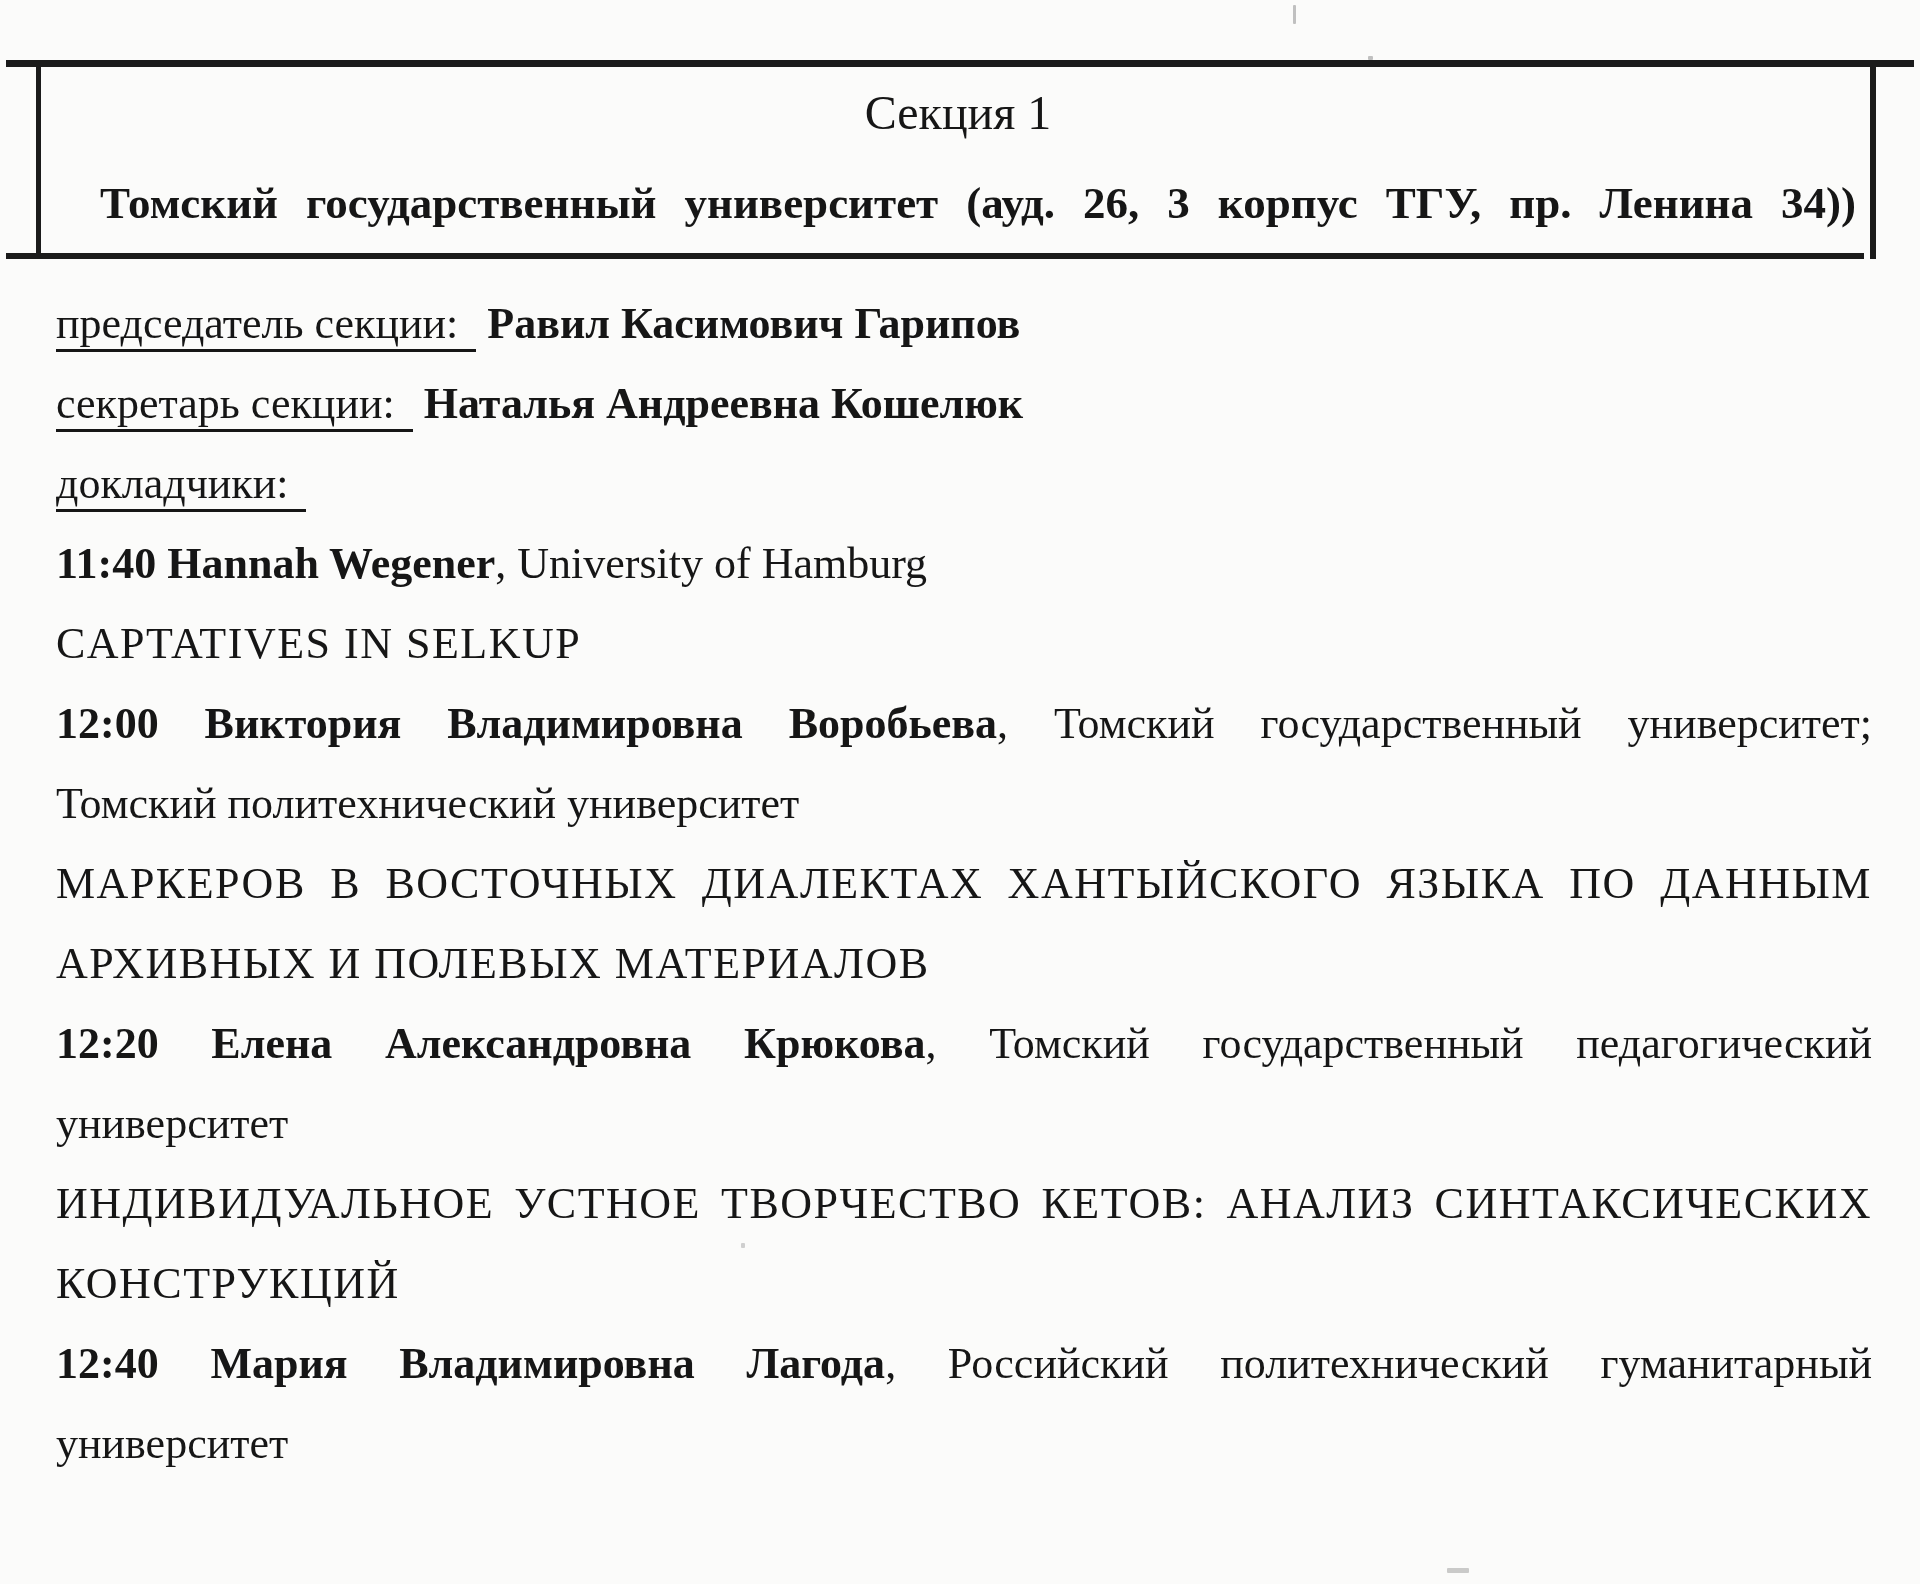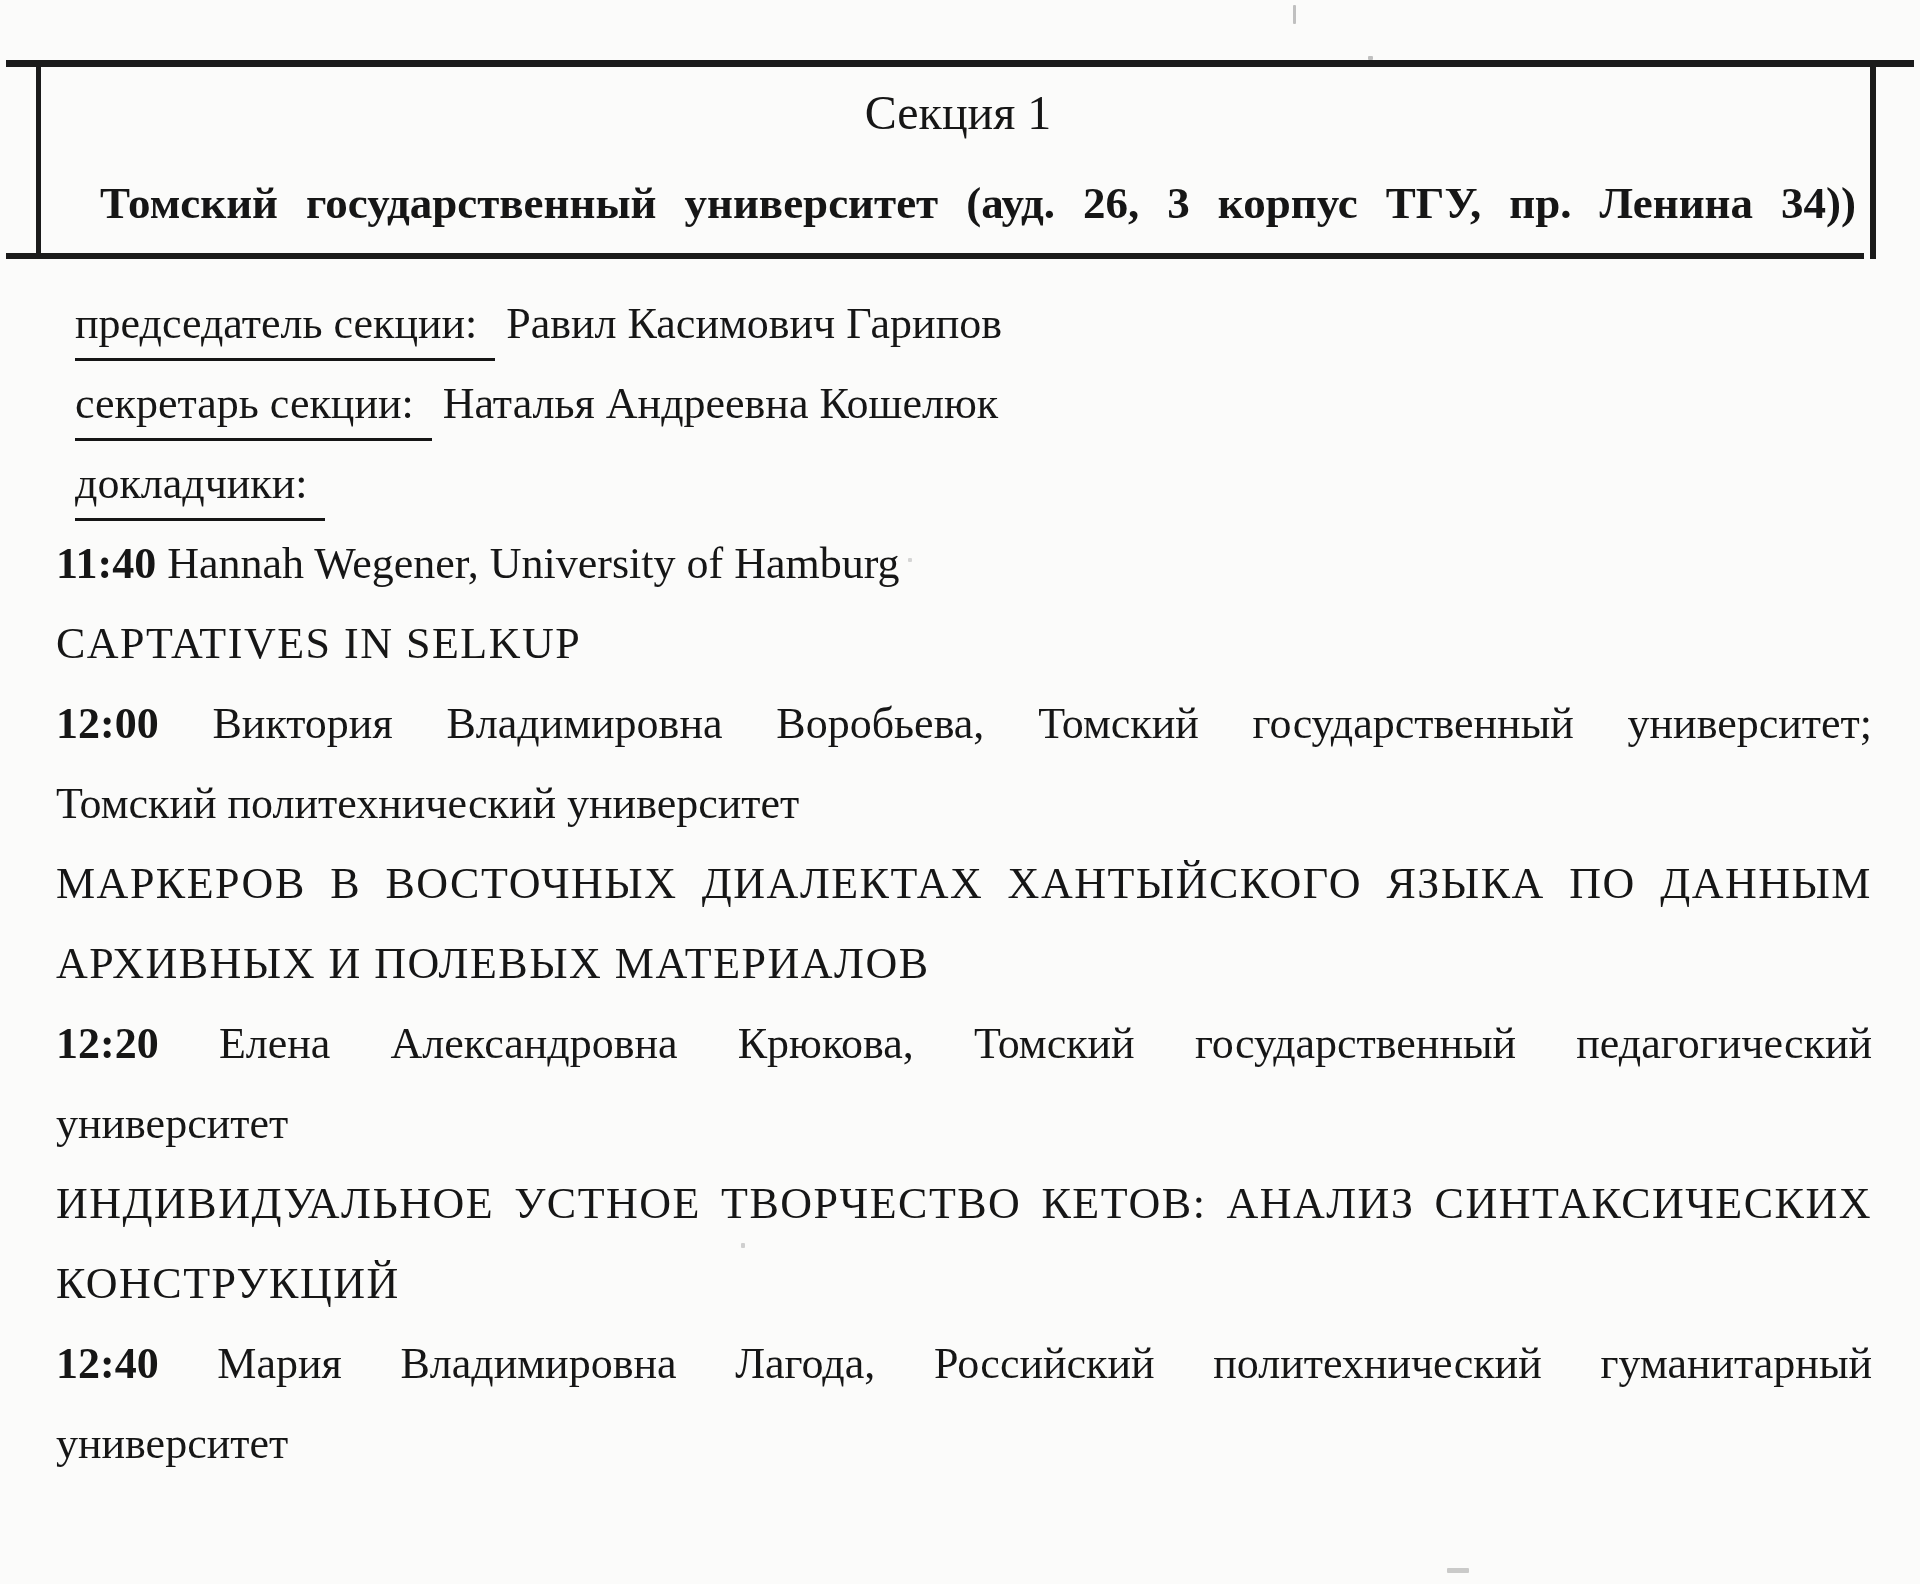--- a/index.html
+++ b/index.html
@@ -32,23 +32,23 @@
     white-space: nowrap;
     margin-left: 40px;
   }
 
   
   .docbody { position: absolute; left: 56px; top: 284px; width: 1816px; }
   .ln { height: 80px; line-height: 80px; font-size: 44px; white-space: nowrap; }
   .stretch { text-align: justify; text-align-last: justify; }
   .ul {
     border-bottom: 3px solid #161616;
-    padding-right: 18px; padding-bottom: 10px; margin-left: 19px;
+    padding-right: 18px; padding-bottom: 1px;
   }
-  .bn { font-weight: normal; }
+  .bn { font-weight: bold; }
   .tm { font-weight: bold; }
   .caps { letter-spacing: 1.5px; }
 
   
   .speck { position: absolute; background: #8f8f8f; opacity: 0.55; border-radius: 1px; }
   .speck.s1 { left: 1293px; top: 5px;    width: 3px; height: 19px; }
   .speck.s2 { left: 1368px; top: 56px;   width: 5px; height: 4px; }
   .speck.s3 { left: 908px;  top: 558px;  width: 4px; height: 4px; opacity: .35; }
   .speck.s4 { left: 741px;  top: 1243px; width: 4px; height: 5px; opacity: .4; }
   .speck.s5 { left: 1447px; top: 1568px; width: 22px; height: 5px; opacity: .45; }

